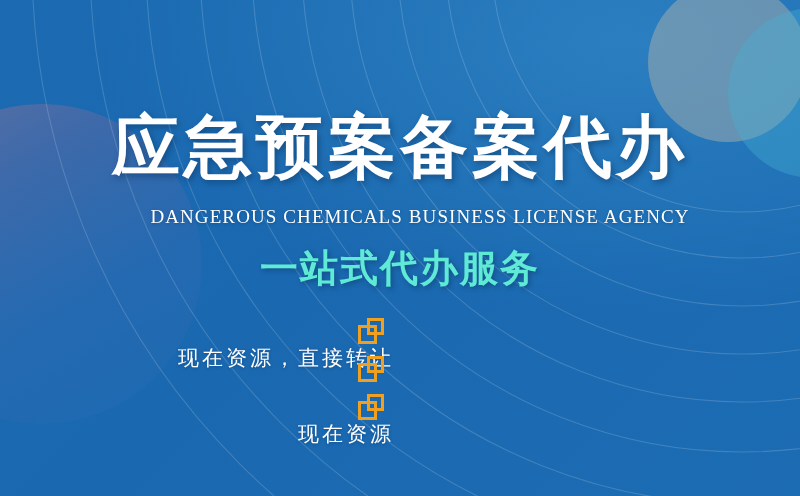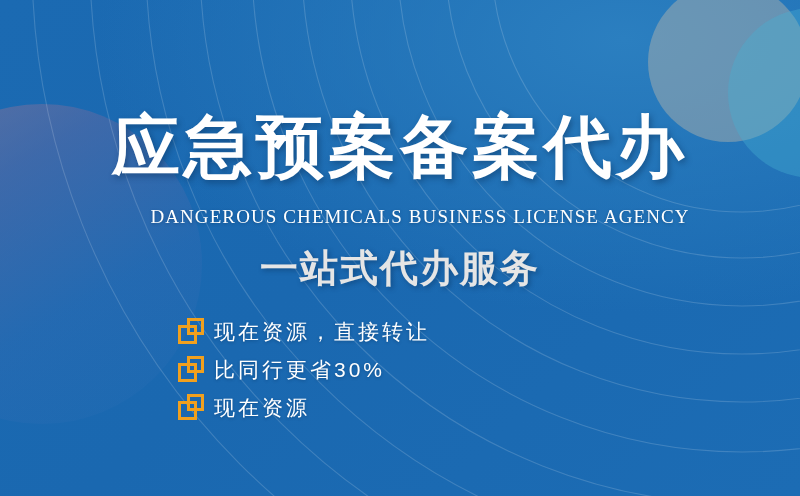--- a/index.html
+++ b/index.html
@@ -110,40 +110,41 @@
     text-shadow: 0 1px 3px rgba(8,45,85,0.40);
     padding-left: 40px;
   }
 
   .sub-cn {
     position: absolute;
     left: 0;
     right: 0;
     top: 246px;
     text-align: center;
-    color: #e5e5e5;
+    color: #5eead4;
     font-size: 38px;
     font-weight: 700;
     letter-spacing: 2px;
     line-height: 1.18;
     white-space: nowrap;
     text-shadow: 2px 2px 5px rgba(8,45,85,0.45);
   }
 
   
   .features {
     position: absolute;
     left: 178px;
     top: 318px;
   }
 
   .feature-row {
     display: flex;
-    align-items: flex-start;
+    align-items: flex-end;
     height: 38px;
+    flex-direction: column;
   }
 
   .feature-icon {
     flex: 0 0 auto;
     width: 26px;
     height: 26px;
     position: relative;
     margin-right: 10px;
   }
   .feature-icon .sq {
@@ -215,21 +216,20 @@
           <span class="sq sq-small"></span>
         </span>
         <span class="feature-label">现在资源，直接转让</span>
       </div>
 
       <div class="feature-row">
         <span class="feature-icon">
           <span class="sq sq-big"></span>
           <span class="sq sq-small"></span>
         </span>
-        <span class="feature-label">比同行更省30%</span>
       </div>
 
       <div class="feature-row">
         <span class="feature-icon">
           <span class="sq sq-big"></span>
           <span class="sq sq-small"></span>
         </span>
         <span class="feature-label">现在资源</span>
       </div>
 

